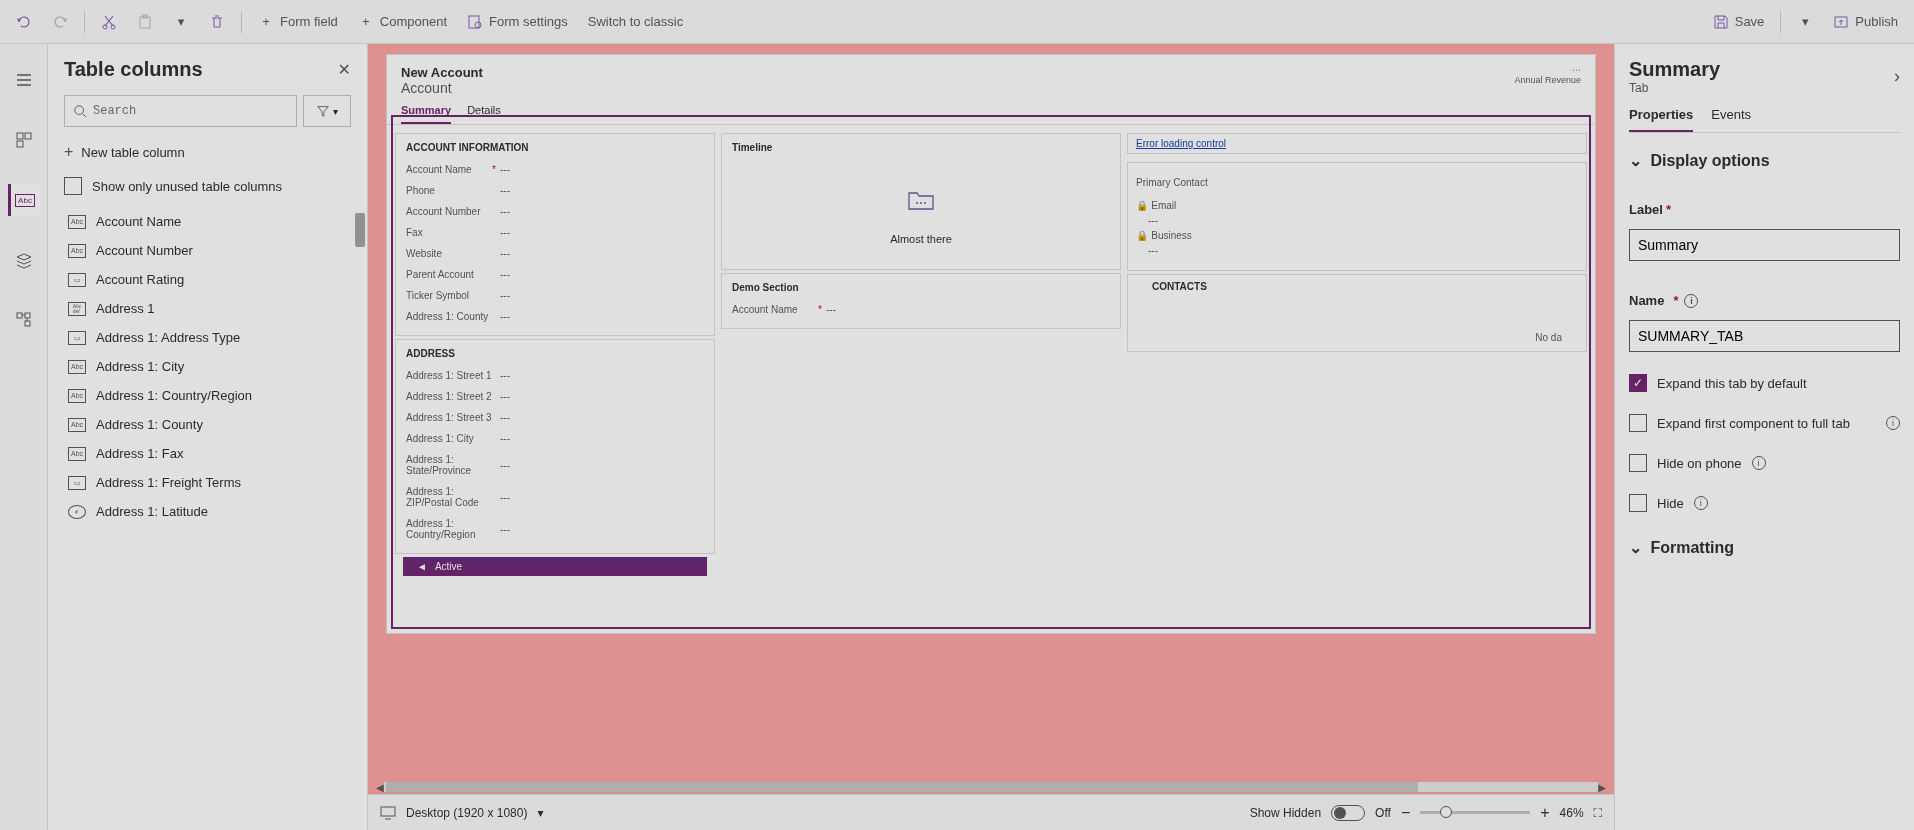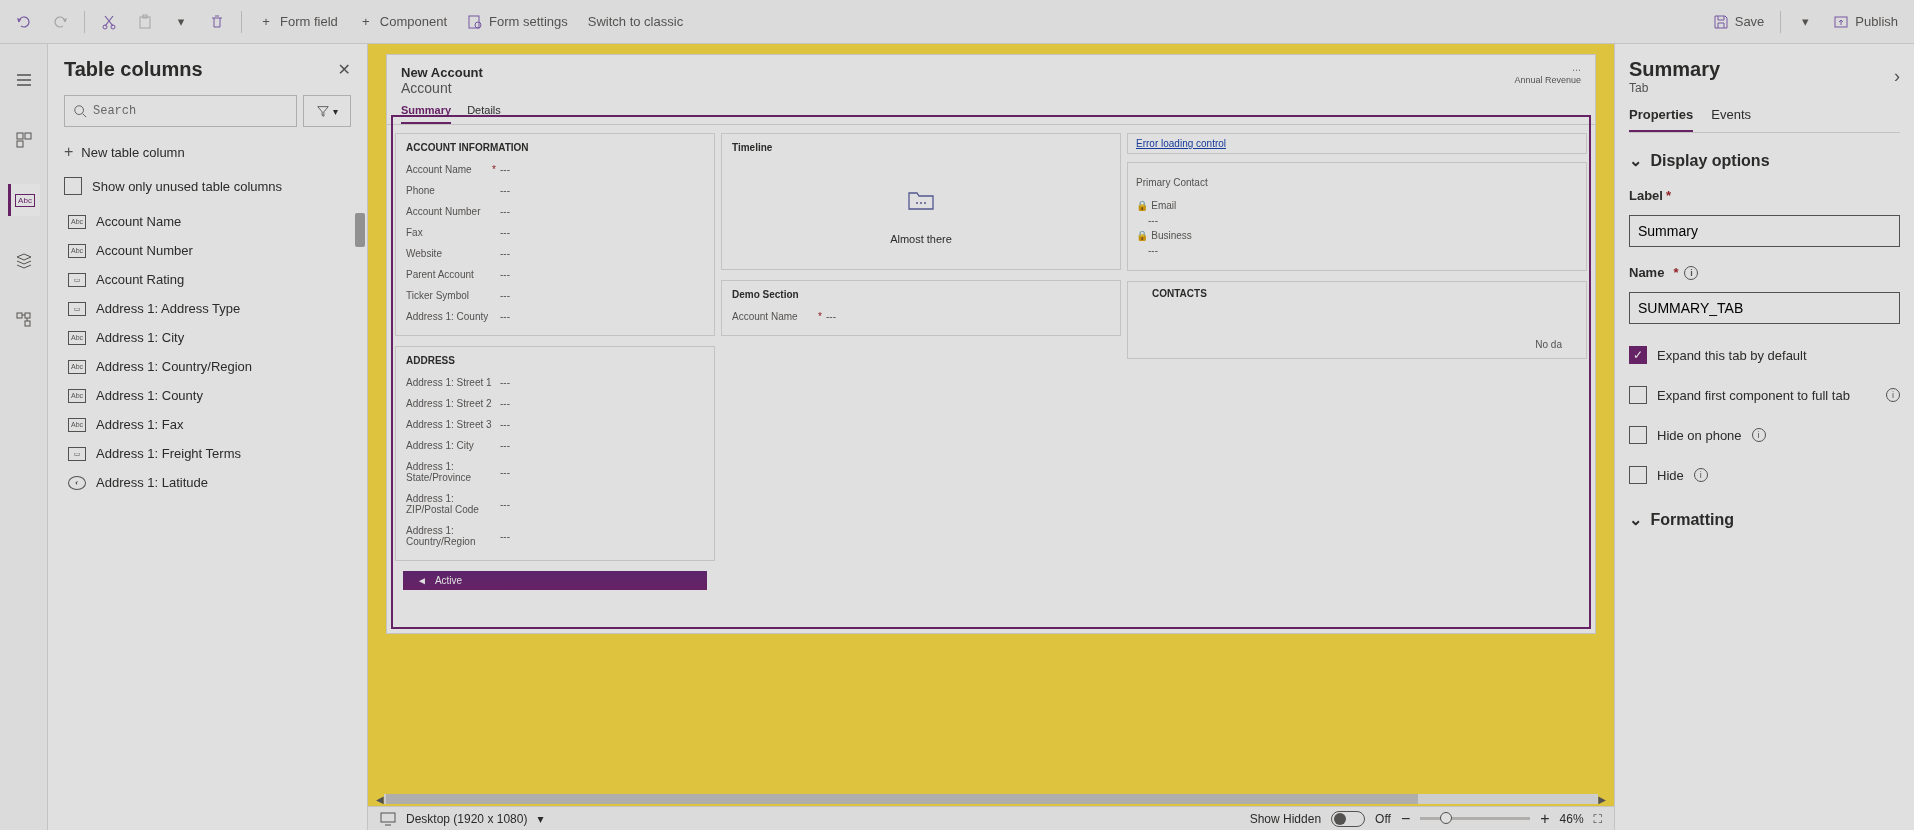--- a/index.html
+++ b/index.html
@@ -31,67 +31,67 @@
 .columns-panel input.search { border: none; outline: none; flex: 1; font-size: 12px; background: transparent; font-family: Liberation Mono, monospace; }
 .columns-panel .new-col { display: flex; align-items: center; gap: 8px; padding: 10px 16px; cursor: pointer; color: #323130; }
 .columns-panel .show-unused { display: flex; align-items: center; gap: 10px; padding: 6px 16px 12px; }
 .columns-panel .chk { width: 18px; height: 18px; border: 1px solid #605e5c; }
 .columns-panel .list { flex: 1; overflow-y: auto; padding-left: 16px; position: relative; }
 .columns-panel .col-item { display: flex; align-items: center; gap: 10px; padding: 7px 4px; cursor: pointer; }
 .columns-panel .col-item .type-ic { width: 18px; height: 14px; border: 1px solid #605e5c; font-size: 7px; display: flex; align-items: center; justify-content: center; color: #605e5c; }
 .columns-panel .scroll-thumb { position: absolute; right: 2px; top: 6px; width: 10px; height: 34px; background: #a6a6a6; border-radius: 2px; }
 
 
-.canvas-wrap { flex: 1; background: #fde047; display: flex; flex-direction: column; position: relative; }
+.canvas-wrap { flex: 1; background: #fca5a5; display: flex; flex-direction: column; position: relative; }
 .canvas-scroll { flex: 1; overflow: auto; padding: 10px 18px 4px 18px; }
 .canvas-card { background: #fff; border: 1px solid #e1dfdd; min-height: 580px; position: relative; }
 .canvas-hdr { padding: 10px 14px 4px; display: flex; justify-content: space-between; }
 .canvas-hdr .title { font-size: 13px; font-weight: 600; }
 .canvas-hdr .subtitle { font-size: 14px; color: #605e5c; }
 .canvas-hdr .right-meta { font-size: 9px; color: #605e5c; text-align: right; }
 .canvas-tabs { display: flex; gap: 16px; padding: 4px 14px 0; border-bottom: 1px solid #e1dfdd; font-size: 11px; }
 .canvas-tabs .tab { padding-bottom: 6px; cursor: pointer; }
 .canvas-tabs .tab.active { color: #742774; border-bottom: 2px solid #742774; font-weight: 600; }
 .selected-tab-outline { position: absolute; left: 4px; right: 4px; top: 60px; bottom: 4px; border: 2px solid #742774; pointer-events: none; }
 .canvas-body { display: flex; gap: 6px; padding: 8px; }
 .canvas-left { width: 320px; }
 .canvas-mid { width: 400px; }
 .canvas-right { flex: 1; min-width: 100px; }
-.section { border: 1px solid #e1dfdd; margin-bottom: 10px; padding: 8px 10px; }
+.section { border: 1px solid #e1dfdd; margin-bottom: 3px; padding: 8px 10px; }
 .section .sec-title { font-size: 10px; font-weight: 600; text-transform: uppercase; color: #323130; margin-bottom: 6px; }
 .field-row { display: flex; align-items: center; font-size: 10px; padding: 5px 0; }
 .field-row .f-label { width: 86px; color: #605e5c; }
 .field-row .f-req { color: #a4262c; width: 8px; }
 .field-row .f-val { color: #605e5c; }
 .timeline-sec .tl-center { display: flex; flex-direction: column; align-items: center; justify-content: center; padding: 28px 0 16px; }
 .mini-field { font-size: 10px; color: #605e5c; padding: 2px 0; }
 .err-link { font-size: 10px; color: #1b44b1; text-decoration: underline; padding: 4px 8px; border: 1px solid #e1dfdd; margin-bottom: 8px; display: block; }
 
 
 .stage-bar { background: linear-gradient(180deg,#6b2a7a,#742774); color: #fff; font-size: 10px; padding: 4px 14px; margin: 2px 8px 10px; }
-.bottom-bar { height: 24px; border-top: 1px solid #e1dfdd; display: flex; align-items: center; padding: 0 12px; gap: 10px; background: #fafafa; font-size: 12px; }
+.bottom-bar { height: 36px; border-top: 1px solid #e1dfdd; display: flex; align-items: center; padding: 0 12px; gap: 10px; background: #fafafa; font-size: 12px; }
 .bottom-bar .spacer { flex: 1; }
 .toggle { width: 34px; height: 16px; border: 1px solid #605e5c; border-radius: 10px; display: inline-flex; align-items: center; padding: 0 2px; }
 .toggle .knob { width: 12px; height: 12px; background: #605e5c; border-radius: 50%; }
 .zoom-track { width: 110px; height: 3px; background: #c8c6c4; position: relative; }
 .zoom-track .zknob { position: absolute; left: 20px; top: -5px; width: 12px; height: 12px; border-radius: 50%; background: #fff; border: 1px solid #605e5c; }
 .canvas-hscroll { height: 14px; display: flex; align-items: center; padding: 0 8px; }
 .canvas-hscroll .track { flex: 1; height: 10px; background: #eaeaea; position: relative; }
 .canvas-hscroll .thumb { position: absolute; left: 2px; top: 0; height: 100%; width: 85%; background: #c8c6c4; }
 
 
 .props { width: 300px; background: #fff; border-left: 1px solid #e1dfdd; display: flex; flex-direction: column; padding: 14px 14px 8px; gap: 8px; overflow-y: auto; }
 .props .phdr { display: flex; justify-content: space-between; align-items: center; }
 .props .ptitle { font-size: 20px; font-weight: 600; }
 .props .psub { font-size: 12px; color: #605e5c; }
 .props .ptabs { display: flex; gap: 18px; border-bottom: 1px solid #e1dfdd; margin-top: 4px; }
 .props .ptab { padding-bottom: 8px; cursor: pointer; }
 .props .ptab.active { font-weight: 600; border-bottom: 2px solid #742774; }
 .props .grp-title { display: flex; align-items: center; gap: 8px; font-size: 16px; font-weight: 600; margin-top: 10px; }
-.props .field-label { font-size: 13px; font-weight: 600; margin-top: 10px; }
+.props .field-label { font-size: 13px; font-weight: 600; margin-top: 24px; }
 .props .req-star { color: #a4262c; margin-left: 3px; }
 .props .text-input { width: 100%; height: 32px; border: 1px solid #605e5c; padding: 4px 8px; font-size: 14px; margin-top: 4px; }
 .props .chk-row { display: flex; align-items: center; gap: 10px; margin-top: 14px; }
 .props .chk-box { width: 18px; height: 18px; border: 1px solid #605e5c; display: flex; align-items: center; justify-content: center; flex-shrink: 0; }
 .props .chk-box.checked { background: #742774; border-color: #742774; }
 .props .chk-box.checked::after { content: "✓"; color: #fff; font-size: 12px; }
 .info-ic { width: 14px; height: 14px; border: 1px solid #605e5c; border-radius: 50%; display: inline-flex; align-items: center; justify-content: center; font-size: 9px; color: #605e5c; }
 
 svg { display: block; }
 </style>
@@ -255,20 +255,24 @@
           <span class="type-ic">Abc</span>
           <span>Account Name</span>
         </div>
       <div class="col-item">
           <span class="type-ic">Abc</span>
           <span>Account Number</span>
         </div>
       <div class="col-item">
           <span class="type-ic">▭</span>
           <span>Account Rating</span>
+        </div>
+      <div class="col-item">
+          <span class="type-ic" style="font-size:5px;line-height:1">Abc<br>def</span>
+          <span>Address 1</span>
         </div>
       <div class="col-item">
           <span class="type-ic">▭</span>
           <span>Address 1: Address Type</span>
         </div>
       <div class="col-item">
           <span class="type-ic">Abc</span>
           <span>Address 1: City</span>
         </div>
       <div class="col-item">

